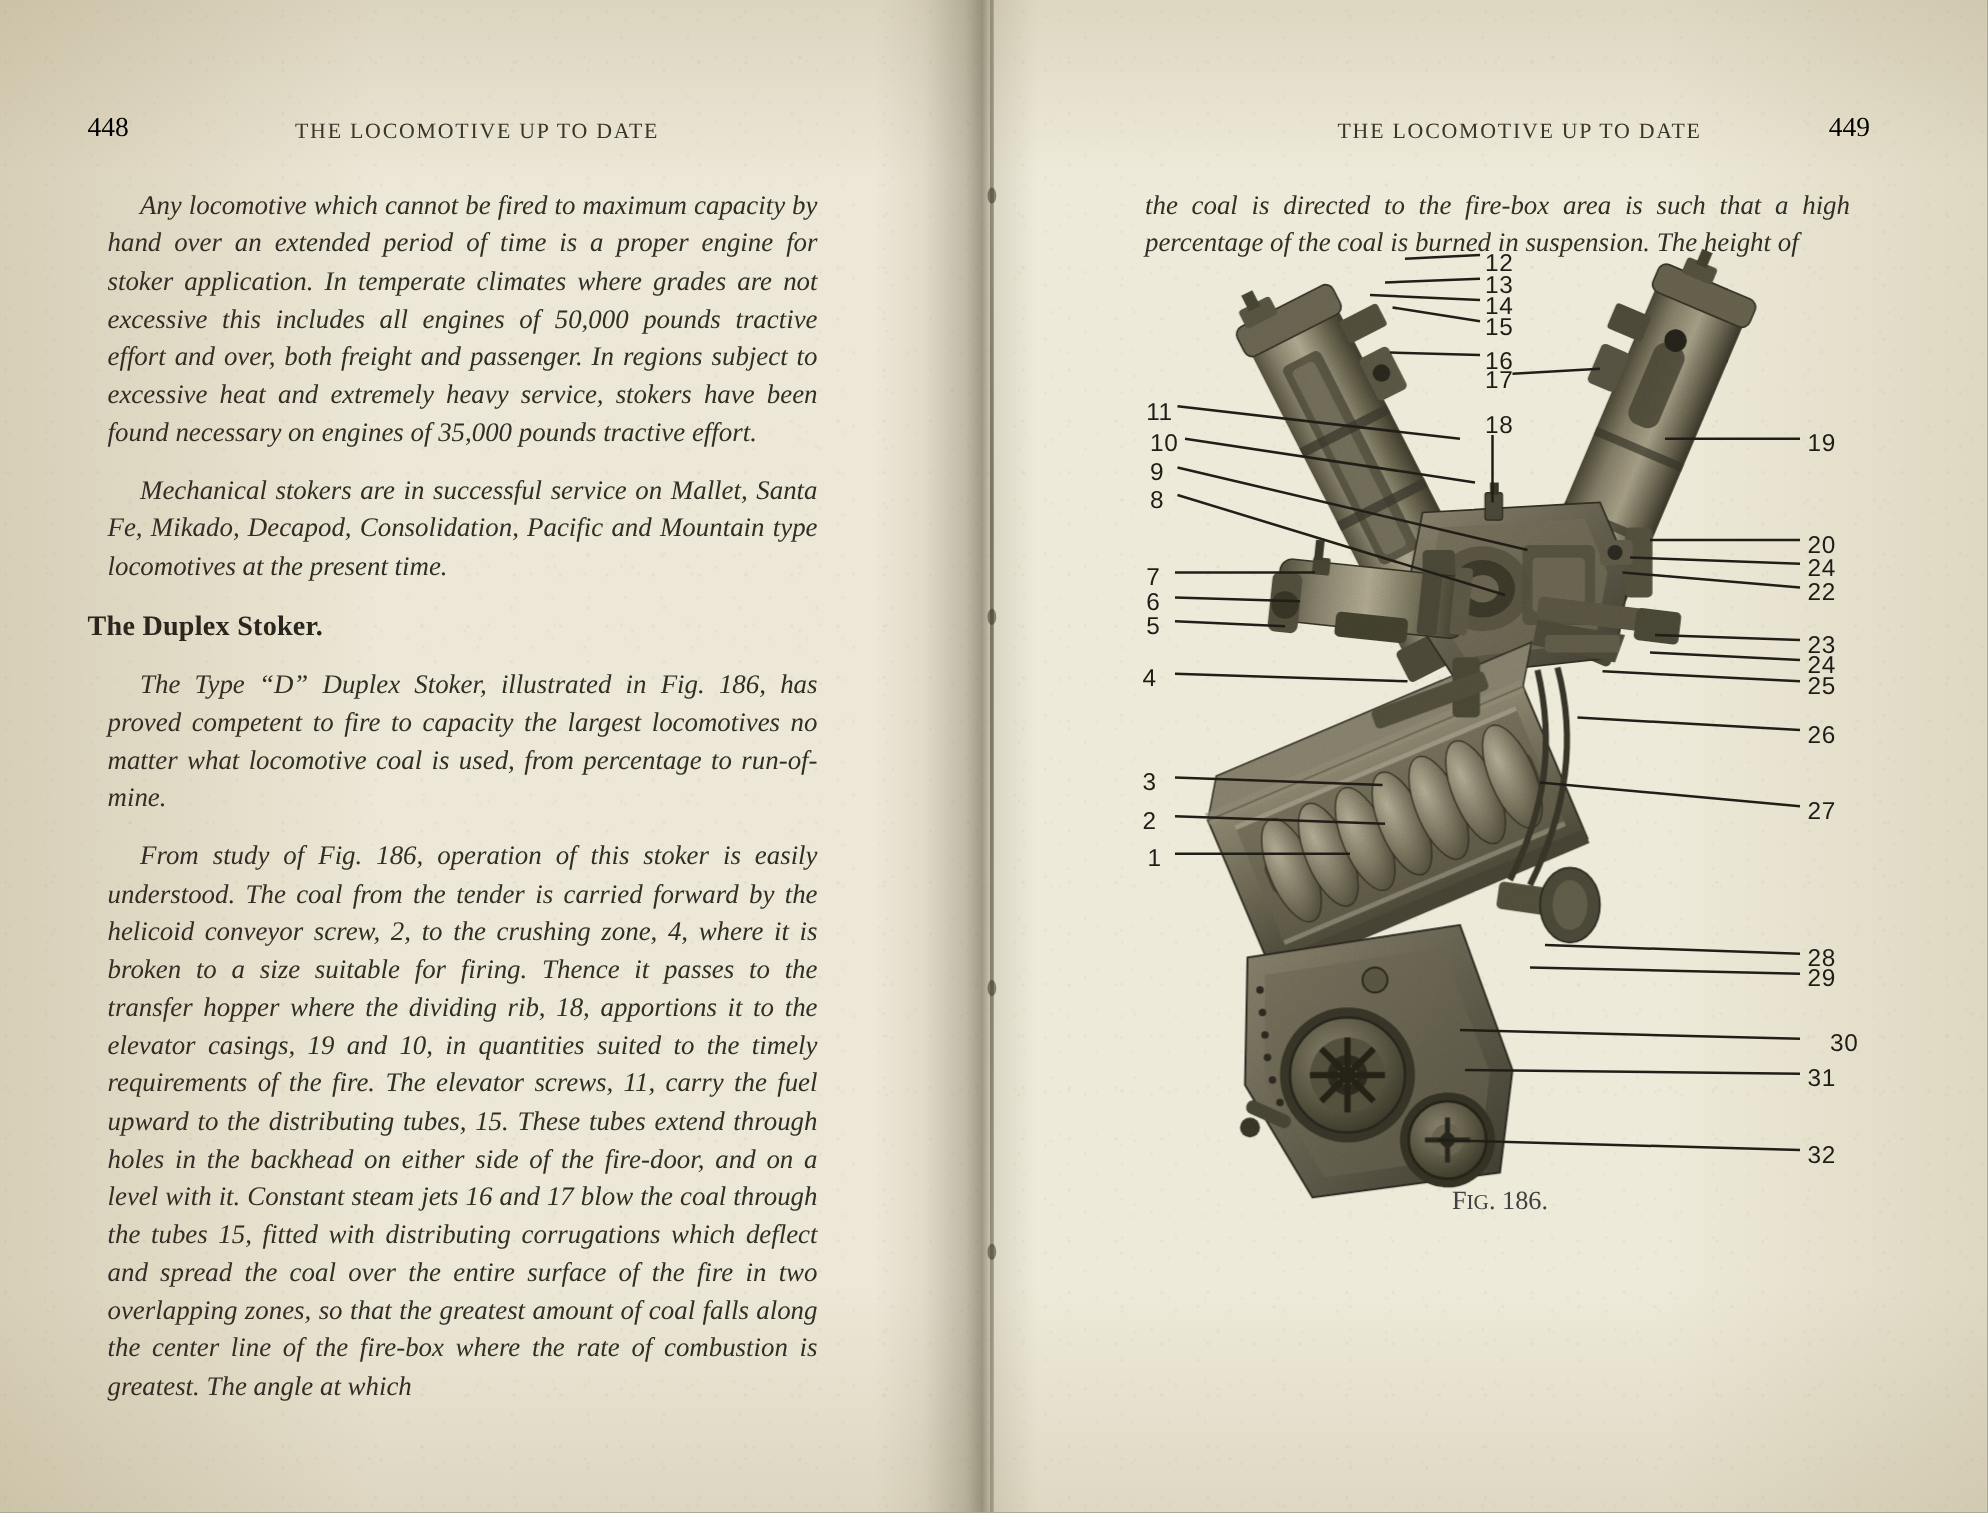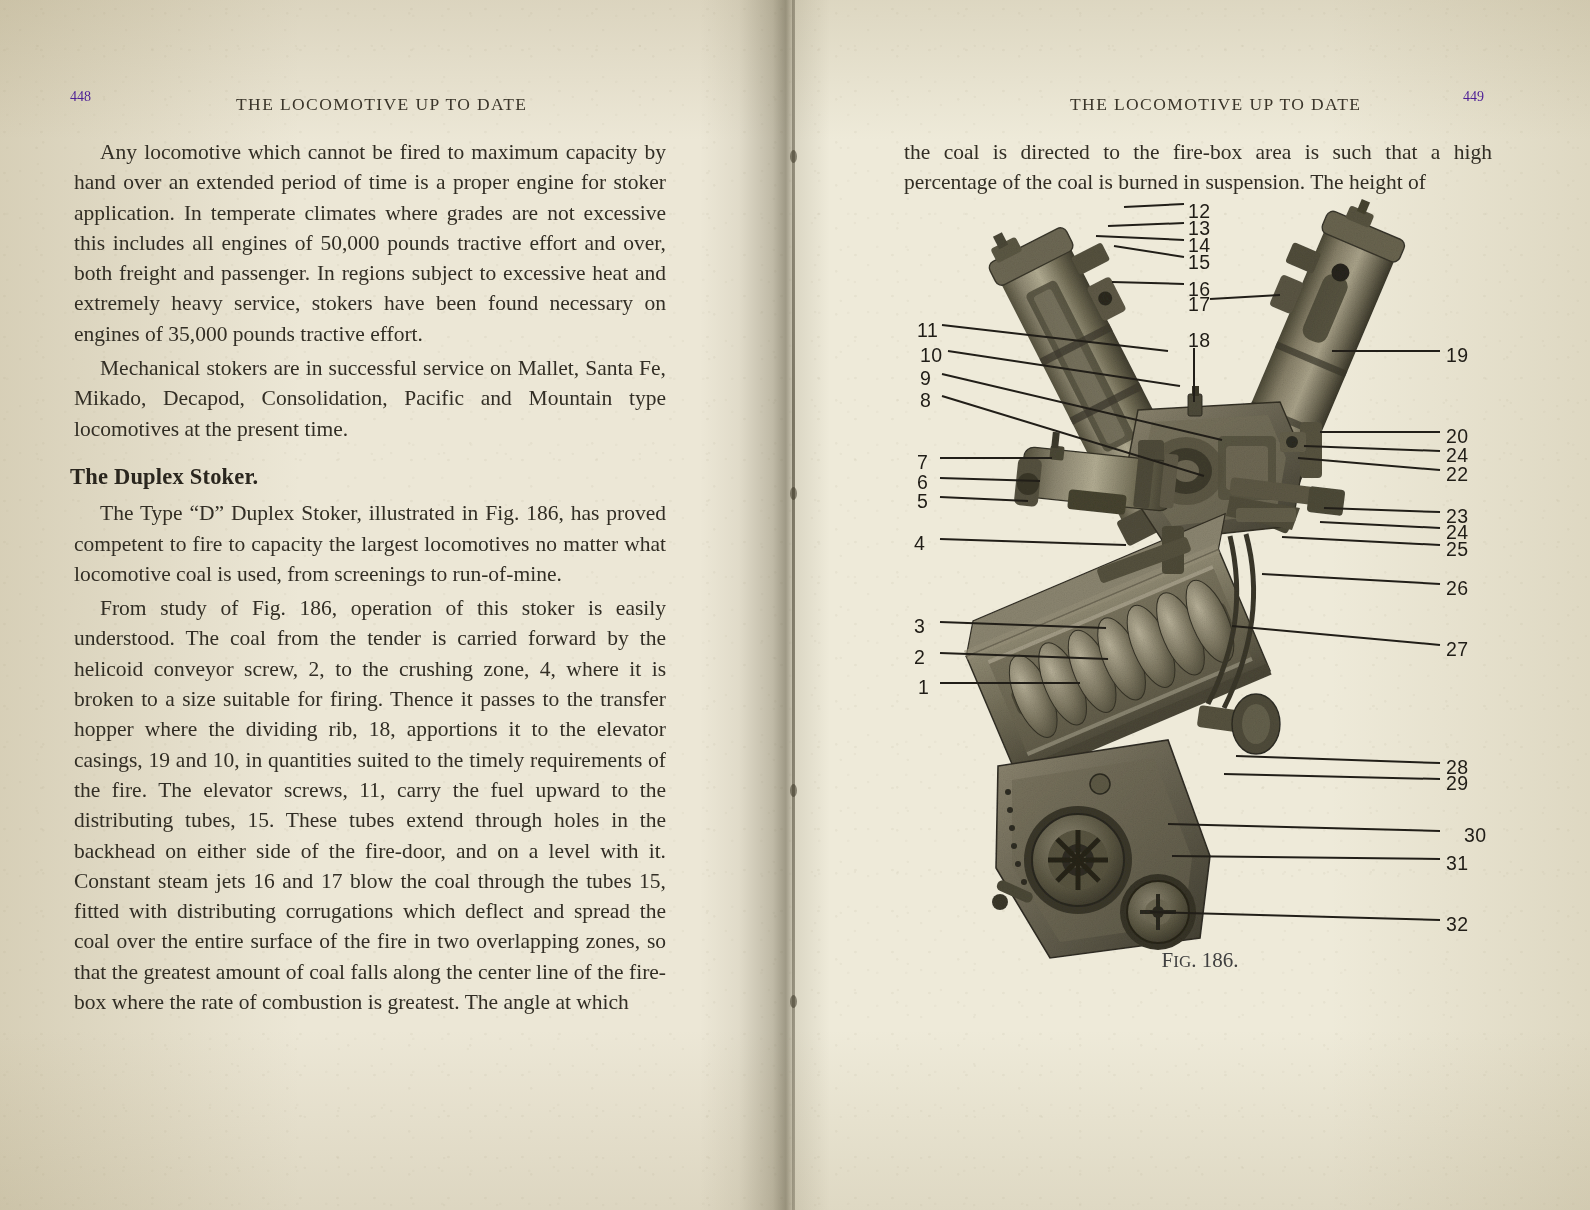--- a/index.html
+++ b/index.html
@@ -90,38 +90,38 @@
   
   .runhead {
     position: absolute;
     font-size: 17.5px;
     letter-spacing: 1.4px;
     color: #3a352a;
     white-space: nowrap;
   }
   .folio {
     position: absolute;
-    font-size: 14px;
-    color: #4c1d95;
+    font-size: 22px;
+    color: #000000;
   }
 
   
   .col {
     position: absolute;
     color: #322e25;
     font-size: 21.5px;
     line-height: 30.3px;
     text-align: justify;
     text-align-last: left;
   }
   .col-left  { left: 70px;  top: 133px; width: 600px; }
   .col-right-top { left: 900px; top: 133px; width: 596px; }
   .col-right-bot { left: 900px; top: 980px; width: 596px; }
 
-  .para { margin: 4px; text-indent: 26px; }
+  .para { margin: 16px; text-indent: 26px; font-style: italic; }
   .para.noind { text-indent: 0; }
 
   .section-head {
     margin: 18px 0 6px 0;
     text-align: center;
     font-size: 22.5px;
     font-weight: bold;
     color: #2a261e;
     letter-spacing: .2px;
   }
@@ -172,21 +172,21 @@
   <div class="gutter-spot" style="top:784px"></div>
   <div class="gutter-spot" style="top:995px"></div>
 
   <div class="folio" style="left:70px;  top:89px;">448</div>
   <div class="runhead" style="left:236px; top:94px;">THE LOCOMOTIVE UP TO DATE</div>
 
   <div class="col col-left">
     <p class="para">Any locomotive which cannot be fired to maximum capacity by hand over an extended period of time is a proper engine for stoker application.  In temperate climates where grades are not excessive this includes all engines of 50,000 pounds tractive effort and over, both freight and passenger.  In regions subject to excessive heat and extremely heavy service, stokers have been found necessary on engines of 35,000 pounds tractive effort.</p>
     <p class="para">Mechanical stokers are in successful service on Mallet, Santa Fe, Mikado, Decapod, Consolidation, Pacific and Mountain type locomotives at the present time.</p>
     <h2 class="section-head">The Duplex Stoker.</h2>
-    <p class="para">The Type “D” Duplex Stoker, illustrated in Fig. 186, has proved competent to fire to capacity the largest locomotives no matter what locomotive coal is used, from screenings to run-of-mine.</p>
+    <p class="para">The Type “D” Duplex Stoker, illustrated in Fig. 186, has proved competent to fire to capacity the largest locomotives no matter what locomotive coal is used, from percentage to run-of-mine.</p>
     <p class="para">From study of Fig. 186, operation of this stoker is easily understood.  The coal from the tender is carried forward by the helicoid conveyor screw, 2, to the crushing zone, 4, where it is broken to a size suitable for firing.  Thence it passes to the transfer hopper where the dividing rib, 18, apportions it to the elevator casings, 19 and 10, in quantities suited to the timely requirements of the fire.  The elevator screws, 11, carry the fuel upward to the distributing tubes, 15.  These tubes extend through holes in the backhead on either side of the fire-door, and on a level with it.  Constant steam jets 16 and 17 blow the coal through the tubes 15, fitted with distributing corrugations which deflect and spread the coal over the entire surface of the fire in two overlapping zones, so that the greatest amount of coal falls along the center line of the fire-box where the rate of combustion is greatest.  The angle at which</p>
   </div>
 
   <div class="runhead" style="left:1070px; top:94px;">THE LOCOMOTIVE UP TO DATE</div>
   <div class="folio" style="left:1463px; top:89px;">449</div>
 
   <div class="col col-right-top">
     <p class="para noind">the coal is directed to the fire-box area is such that a high percentage of the coal is burned in suspension.  The height of</p>
   </div>
 

